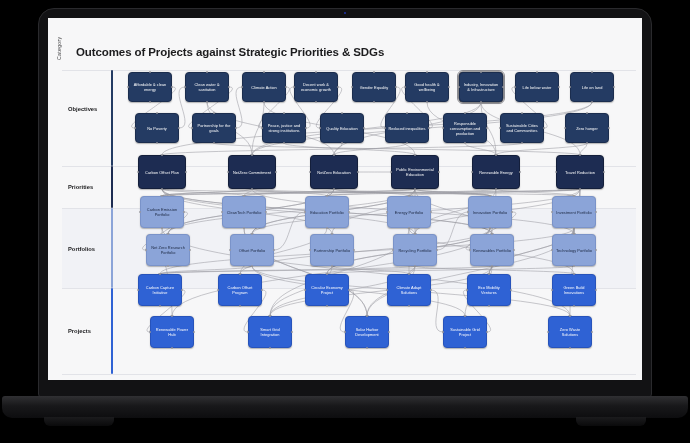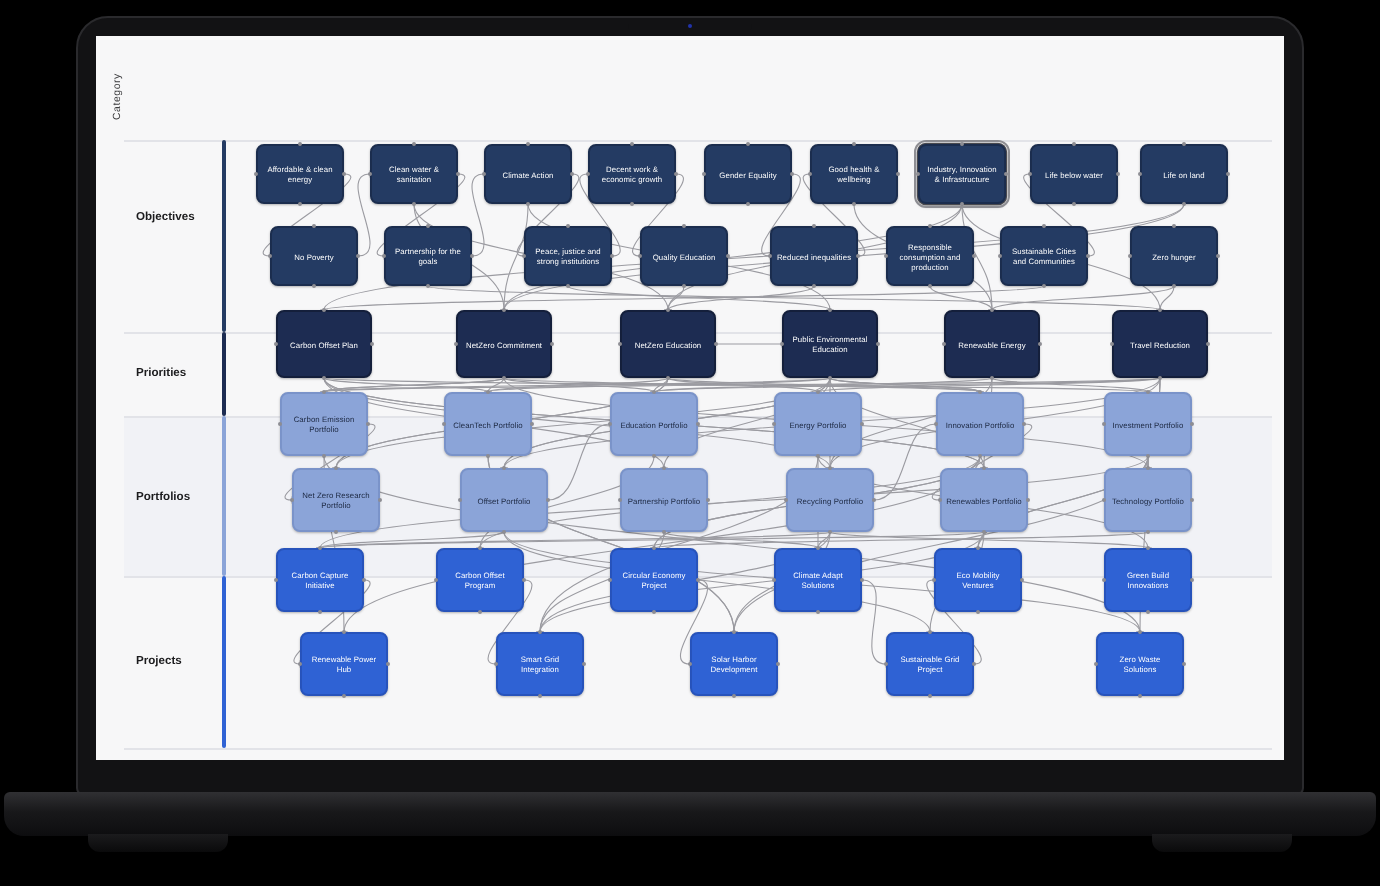--- a/index.html
+++ b/index.html
@@ -399,20 +399,21 @@
           <path d="M204.0,248.0 C204.0,273.0 417.0,273.0 417.0,298.0"></path>
           <polygon points="415.2,298 418.8,298 417,301"></polygon>
           <path d="M526.0,210.0 C526.0,254.0 522.0,254.0 522.0,298.0"></path>
           <polygon points="520.2,298 523.8,298 522,301"></polygon>
           <path d="M114.0,210.0 C114.0,254.0 522.0,254.0 522.0,298.0"></path>
           <polygon points="520.2,298 523.8,298 522,301"></polygon>
           <path d="M204.0,248.0 C204.0,273.0 522.0,273.0 522.0,298.0"></path>
           <polygon points="520.2,298 523.8,298 522,301"></polygon>
         </svg>
 
+      <div class="chart-title">Outcomes of Projects against Strategic Priorities &amp; SDGs</div>
 
       <div class="axis-caption">Category</div>
 
       <div id="rowlabels">
           <div class="row-label" style="top: 88px;">Objectives</div>
           <div class="row-label" style="top: 166px;">Priorities</div>
           <div class="row-label" style="top: 228px;">Portfolios</div>
           <div class="row-label" style="top: 310px;">Projects</div>
         </div>
       <div id="catbars">

